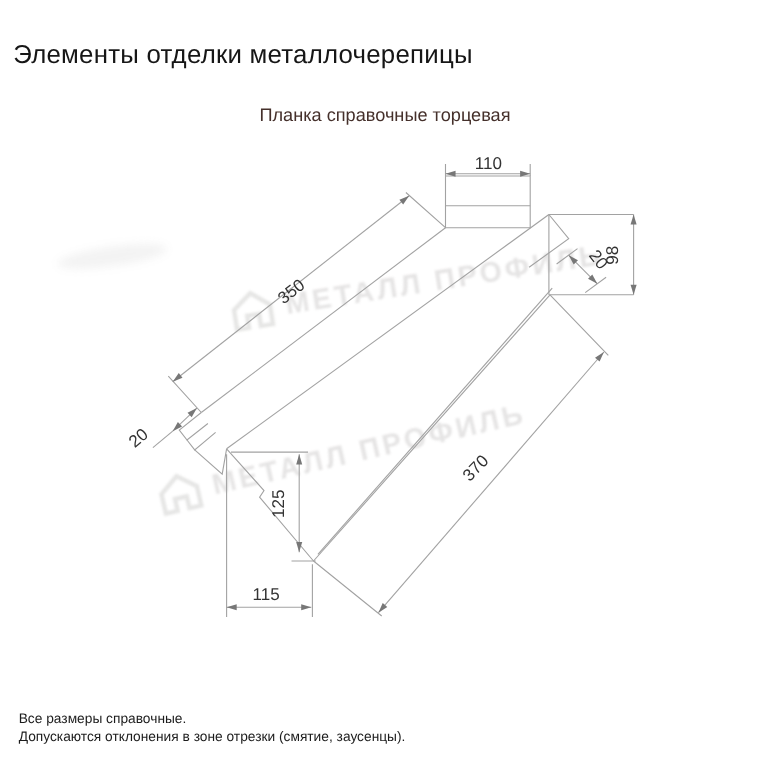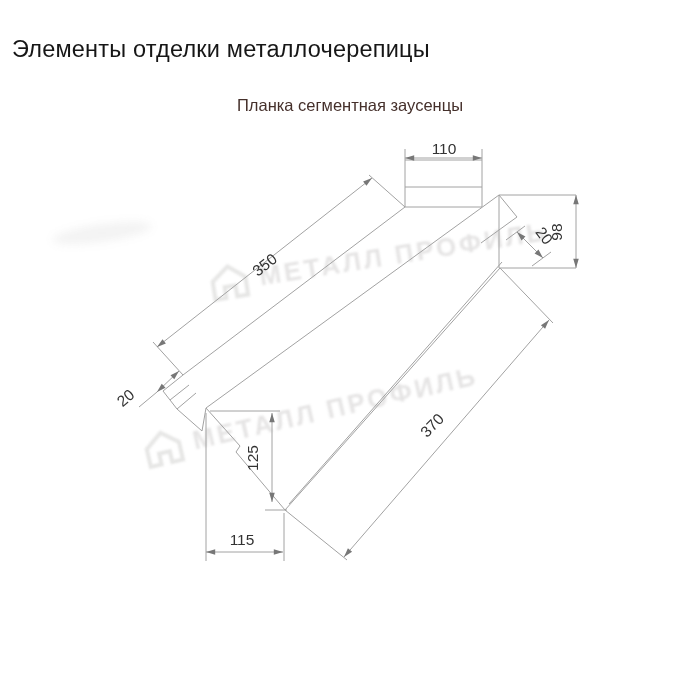--- a/index.html
+++ b/index.html
@@ -35,21 +35,21 @@
   }
 </style>
 </head>
 <body>
 
 <div class="page">
 
   <h1 class="title">Элементы отделки металлочерепицы</h1>
 
   <div class="subtitle">
-    <div>Планка сегментная заусенцы</div>
+    <div>Планка справочные торцевая</div>
   </div>
 
   <div class="wm-frag"></div>
 
   <div class="watermark wm1">
     <svg class="wm-house" width="46" height="40" viewBox="0 0 46 40">
       <path d="M7,36 L7,18 L24,5 L40,18 L40,36 L29,36 L29,25 L18,25 L18,36 Z" fill="none" stroke="rgba(70,66,64,0.16)" stroke-width="4"></path>
     </svg>
     <span>МЕТАЛЛ ПРОФИЛЬ</span>
   </div>
@@ -132,14 +132,18 @@
       <text class="dim-text" x="242" y="545" text-anchor="middle">115</text>
     </g>
 
     <g>
       <path class="ln" d="M285,510 L347,560 M500,268 L553,323"></path>
       <path class="ln" d="M344,557 L549,320" marker-start="url(#arw)" marker-end="url(#arw)"></path>
       <text class="dim-text" transform="translate(436,429) rotate(-46)" text-anchor="middle">370</text>
     </g>
   </svg>
 
+  <div class="footer">
+    <div>Все размеры справочные.</div>
+    <div>Допускаются отклонения в зоне отрезки (смятие, заусенцы).</div>
+  </div>
 
 </div>
 
 </body></html>

